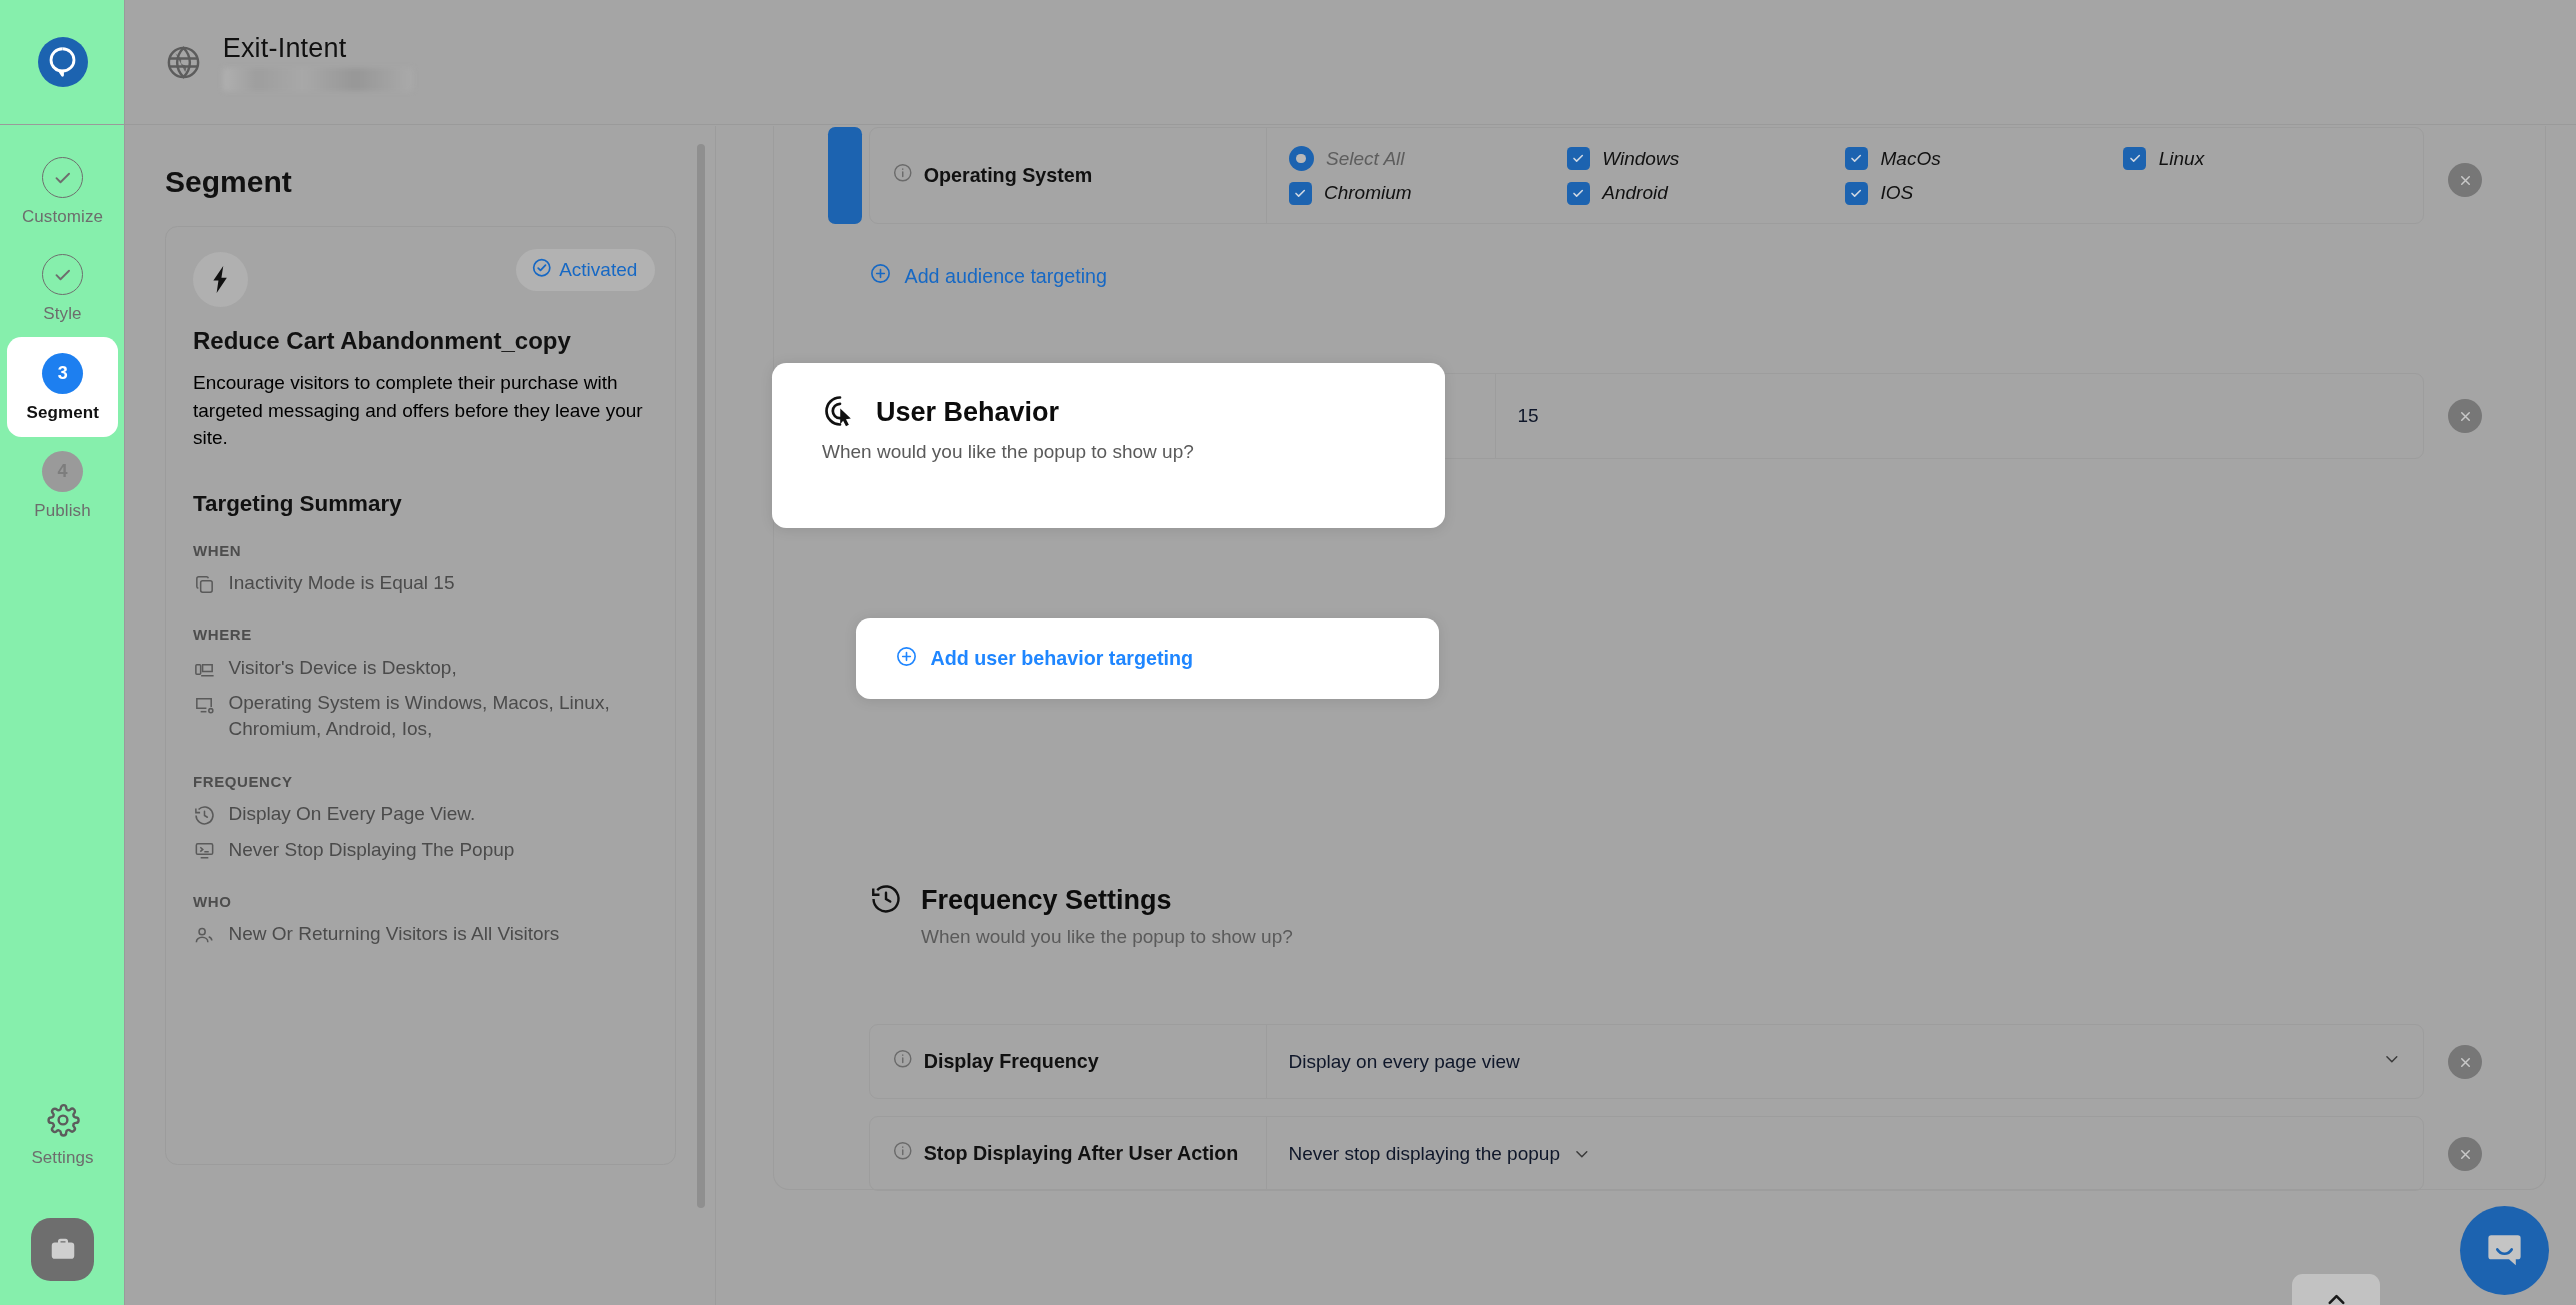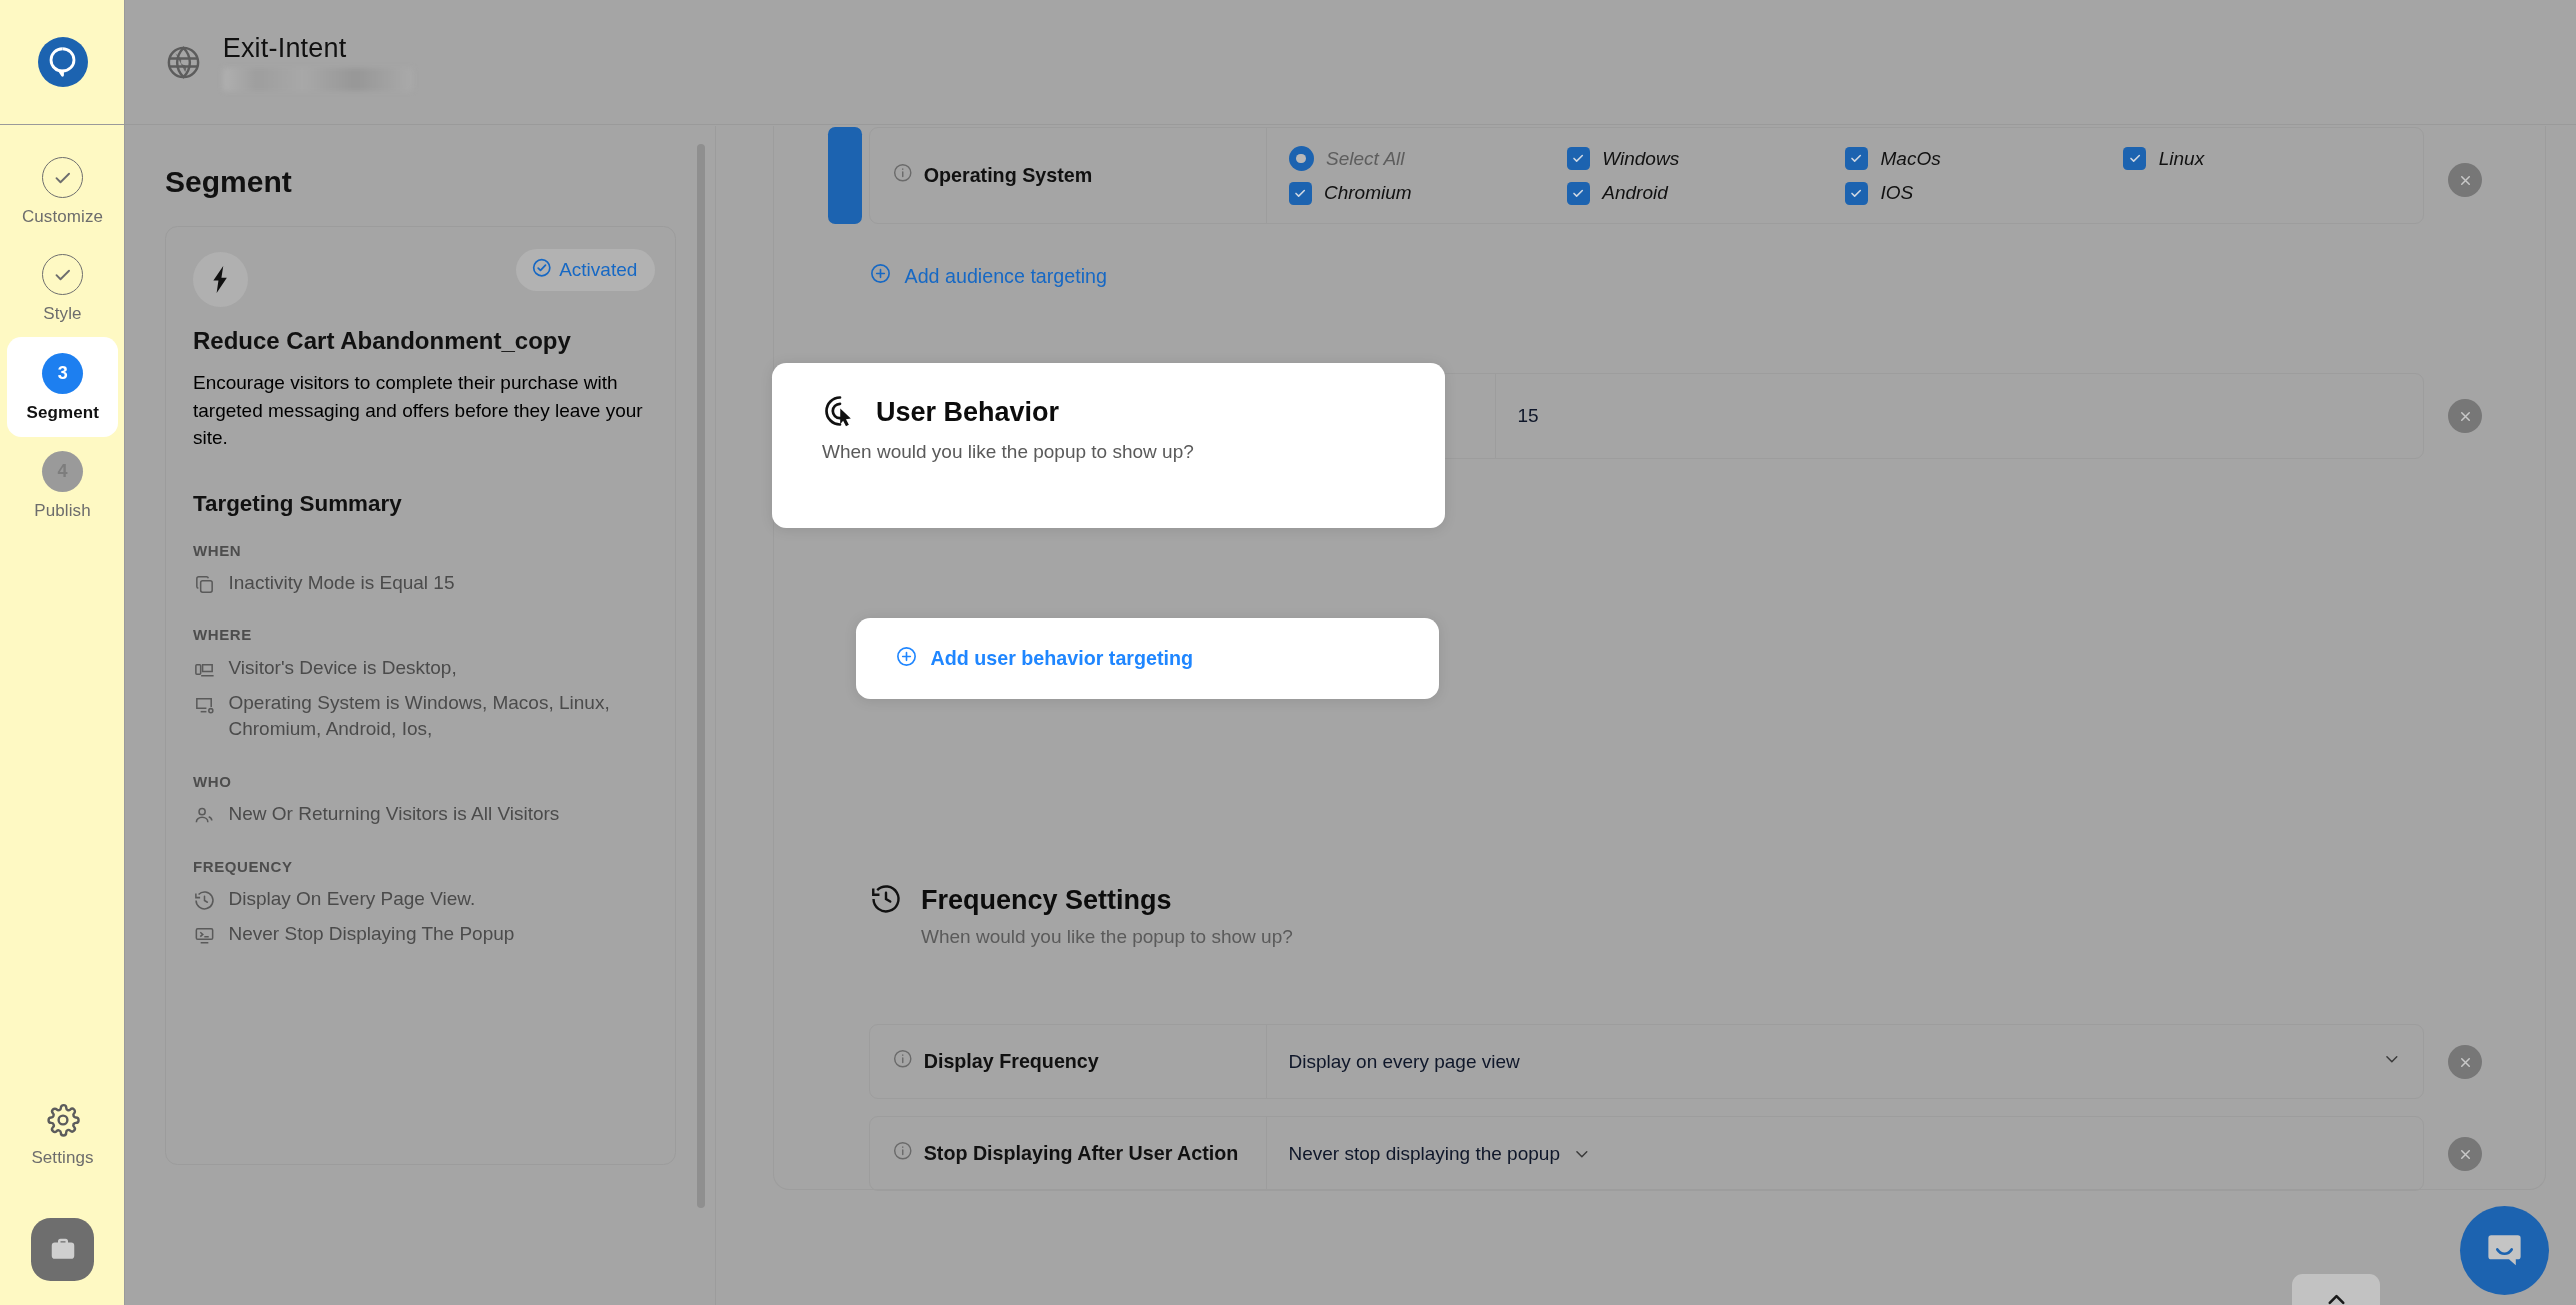--- a/index.html
+++ b/index.html
@@ -13,21 +13,21 @@
 
   
   .app {
     position: absolute; inset: 0;
     background: #a5a5a5;
   }
 
   
   .rail {
     position: absolute; left: 0; top: 0; width: 125px; height: 1306px;
-    background: #fef9c3;
+    background: #86efac;
     border-right: 0.9px solid #9a9a9a;
   }
   .rail-logo-box {
     position: absolute; left: 0; top: 0; width: 125px; height: 125px;
     border-bottom: 0.9px solid #9a9a9a;
     display: flex; align-items: center; justify-content: center;
   }
   .logo {
     width: 50px; height: 50px; border-radius: 50%;
     background: #1c63b0;
@@ -407,53 +407,53 @@
               <path d="M19 14.5V6H4v10h10"></path>
               <path d="M8 19.5h6"></path>
               <circle cx="18.6" cy="18.4" r="2.1"></circle>
             </svg>
           </span>
           <span class="txt">Operating System is Windows, Macos, Linux, Chromium, Android, Ios,</span>
         </div>
       </div>
 
       <div class="group">
+        <div class="group-label">FREQUENCY</div>
+        <div class="sum-row">
+          <span class="ico">
+            <svg width="23" height="23" viewBox="0 0 24 24" fill="none" stroke="#5a5a5a" stroke-width="1.6">
+              <path d="M3.2 12a8.8 8.8 0 1 0 2.6-6.3"></path>
+              <path d="M3 4.6V9h4.4"></path>
+              <path d="M12 7.6V12l3 1.8" stroke-linecap="round"></path>
+            </svg>
+          </span>
+          <span class="txt">Display On Every Page View.</span>
+        </div>
+        <div class="sum-row">
+          <span class="ico">
+            <svg width="23" height="23" viewBox="0 0 24 24" fill="none" stroke="#5a5a5a" stroke-width="1.6">
+              <rect x="3.5" y="5" width="17" height="11" rx="1.4"></rect>
+              <path d="M8 19.5h8M7.6 8.6l2.6 2.3-2.6 2.3M11.8 13.4h4.6"></path>
+            </svg>
+          </span>
+          <span class="txt">Never Stop Displaying The Popup</span>
+        </div>
+      </div>
+
+      <div class="group">
         <div class="group-label">WHO</div>
         <div class="sum-row">
           <span class="ico">
             <svg width="23" height="23" viewBox="0 0 24 24" fill="none" stroke="#5a5a5a" stroke-width="1.6">
               <circle cx="9.5" cy="8" r="3.2"></circle>
               <path d="M3.5 19c0-3.2 2.7-5.2 6-5.2s6 2 6 5.2"></path>
               <path d="M16.4 13.2c1.9.6 3.2 2.1 3.2 4.1"></path>
             </svg>
           </span>
           <span class="txt">New Or Returning Visitors is All Visitors</span>
-        </div>
-      </div>
-
-      <div class="group">
-        <div class="group-label">FREQUENCY</div>
-        <div class="sum-row">
-          <span class="ico">
-            <svg width="23" height="23" viewBox="0 0 24 24" fill="none" stroke="#5a5a5a" stroke-width="1.6">
-              <path d="M3.2 12a8.8 8.8 0 1 0 2.6-6.3"></path>
-              <path d="M3 4.6V9h4.4"></path>
-              <path d="M12 7.6V12l3 1.8" stroke-linecap="round"></path>
-            </svg>
-          </span>
-          <span class="txt">Display On Every Page View.</span>
-        </div>
-        <div class="sum-row">
-          <span class="ico">
-            <svg width="23" height="23" viewBox="0 0 24 24" fill="none" stroke="#5a5a5a" stroke-width="1.6">
-              <rect x="3.5" y="5" width="17" height="11" rx="1.4"></rect>
-              <path d="M8 19.5h8M7.6 8.6l2.6 2.3-2.6 2.3M11.8 13.4h4.6"></path>
-            </svg>
-          </span>
-          <span class="txt">Never Stop Displaying The Popup</span>
         </div>
       </div>
 
     </div>
 
     <div class="panel-scrollbar"></div>
   </div>
 
   <div class="main">
     <div class="content-card">

